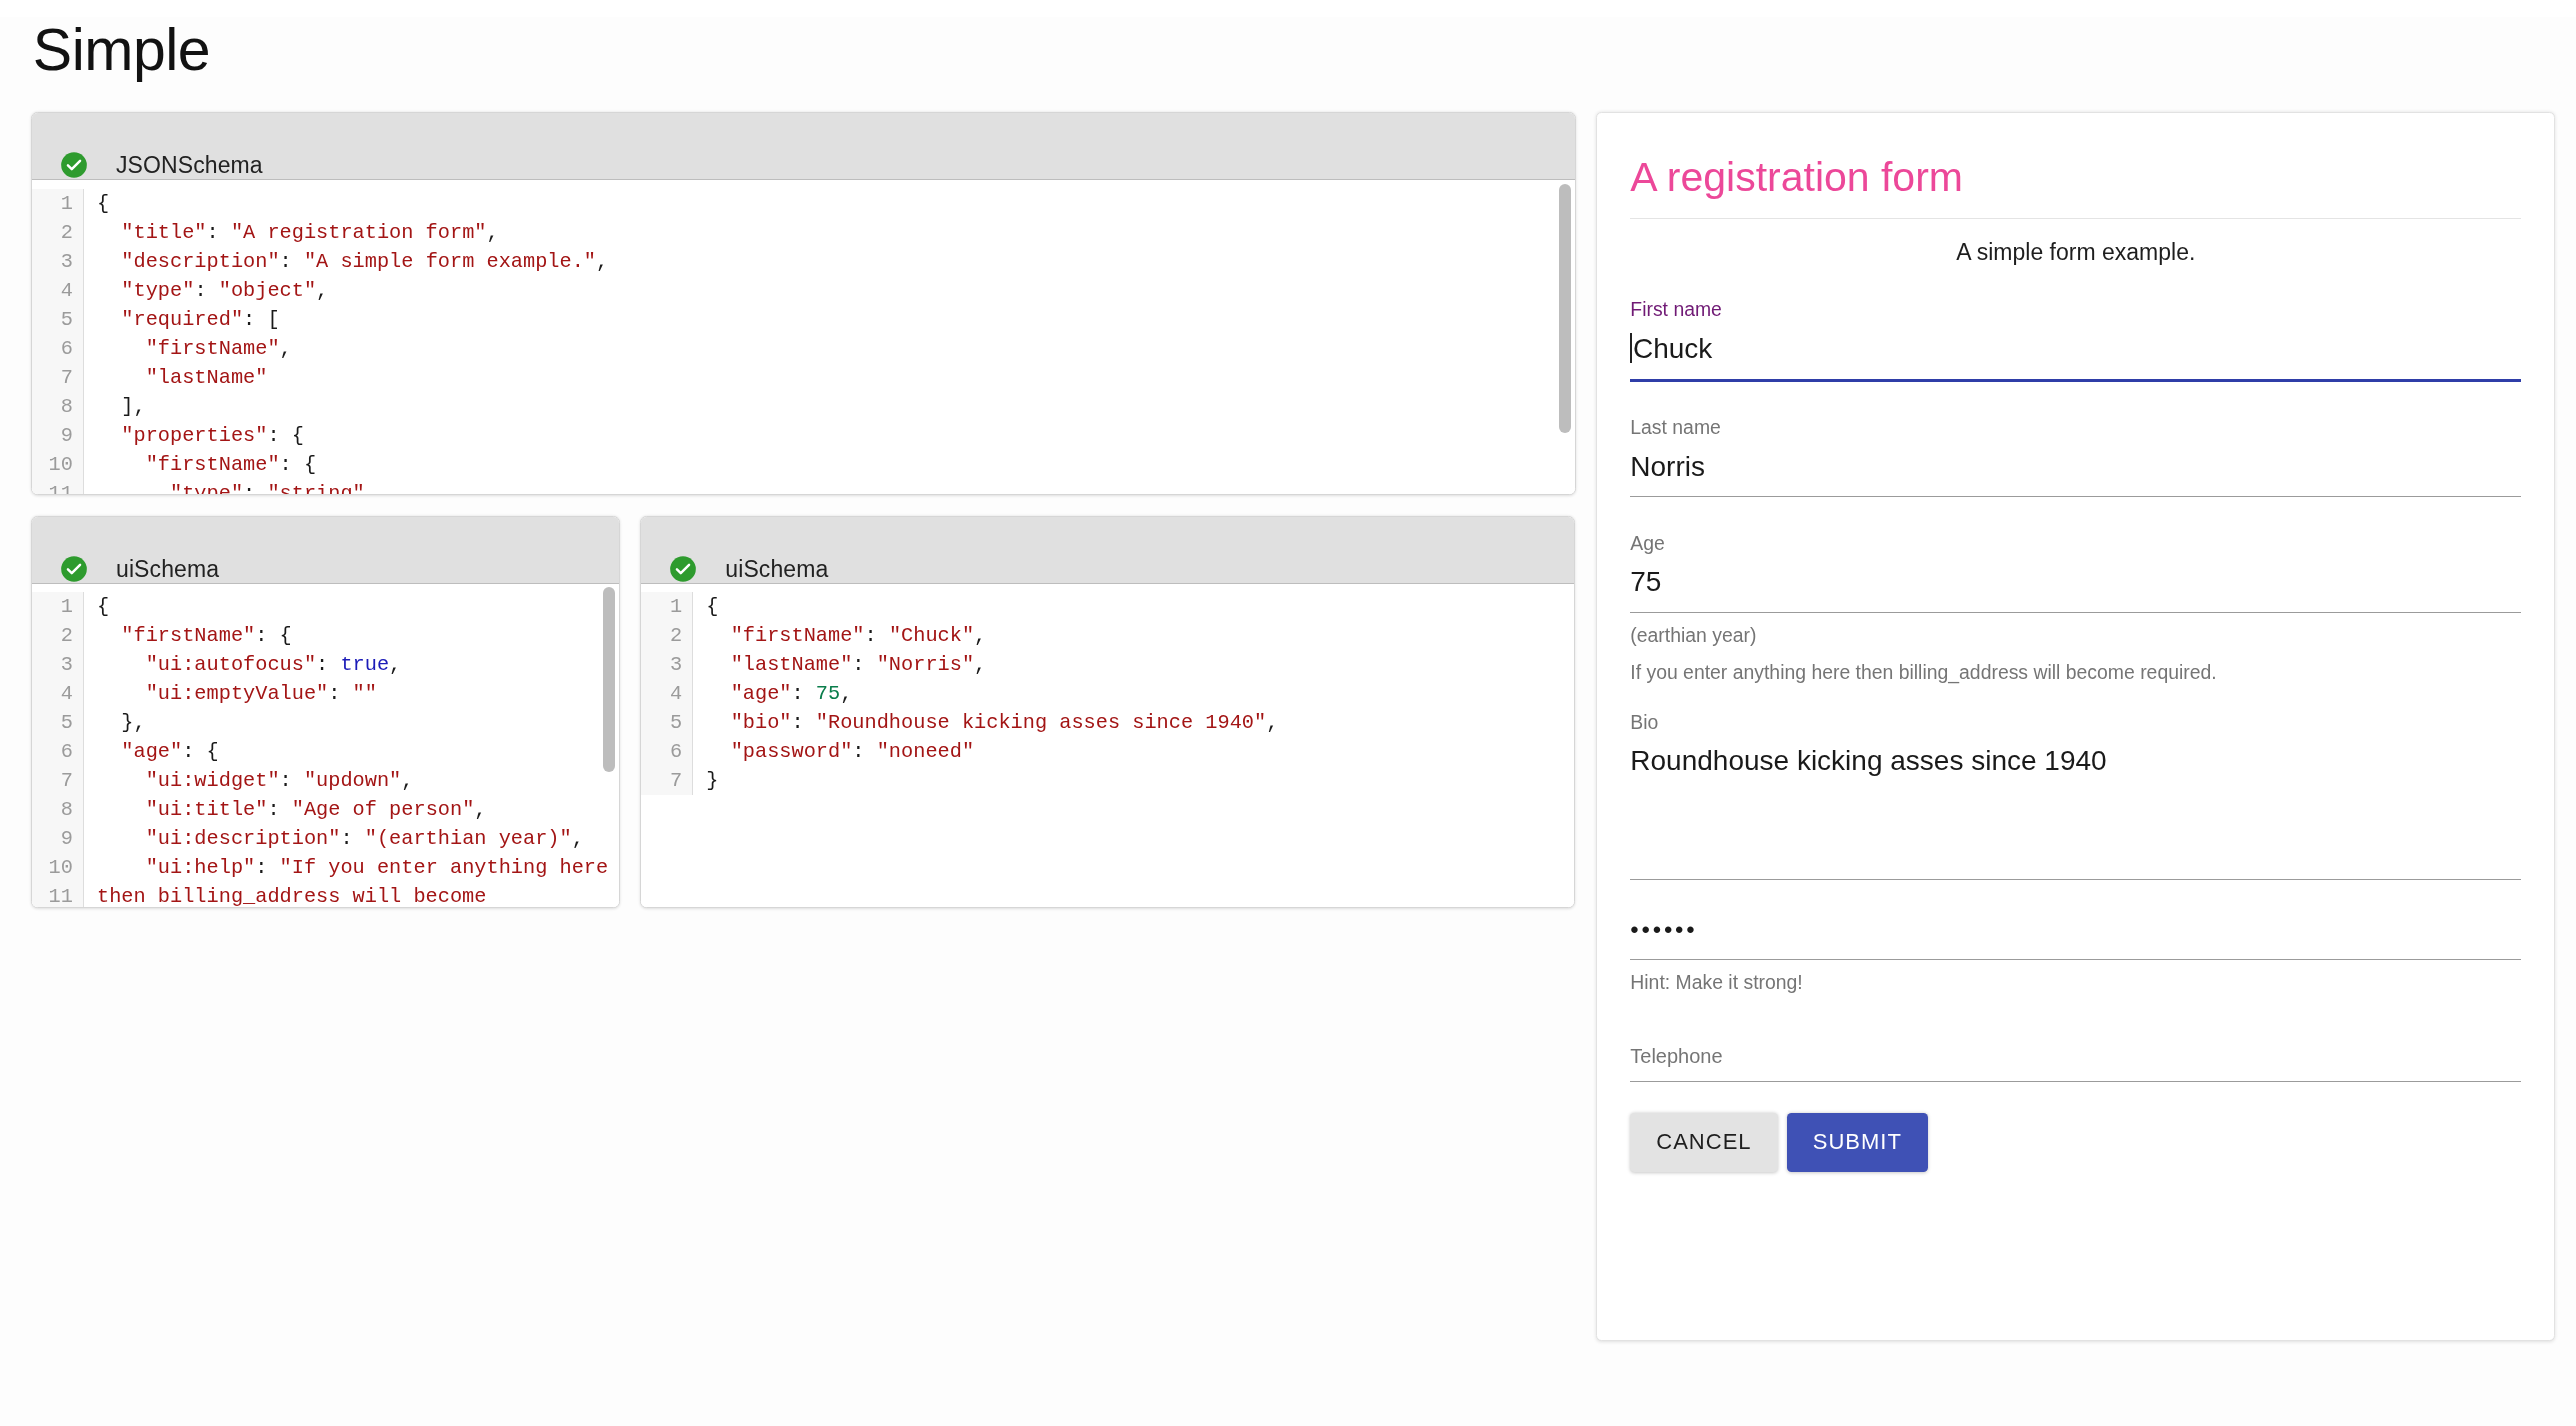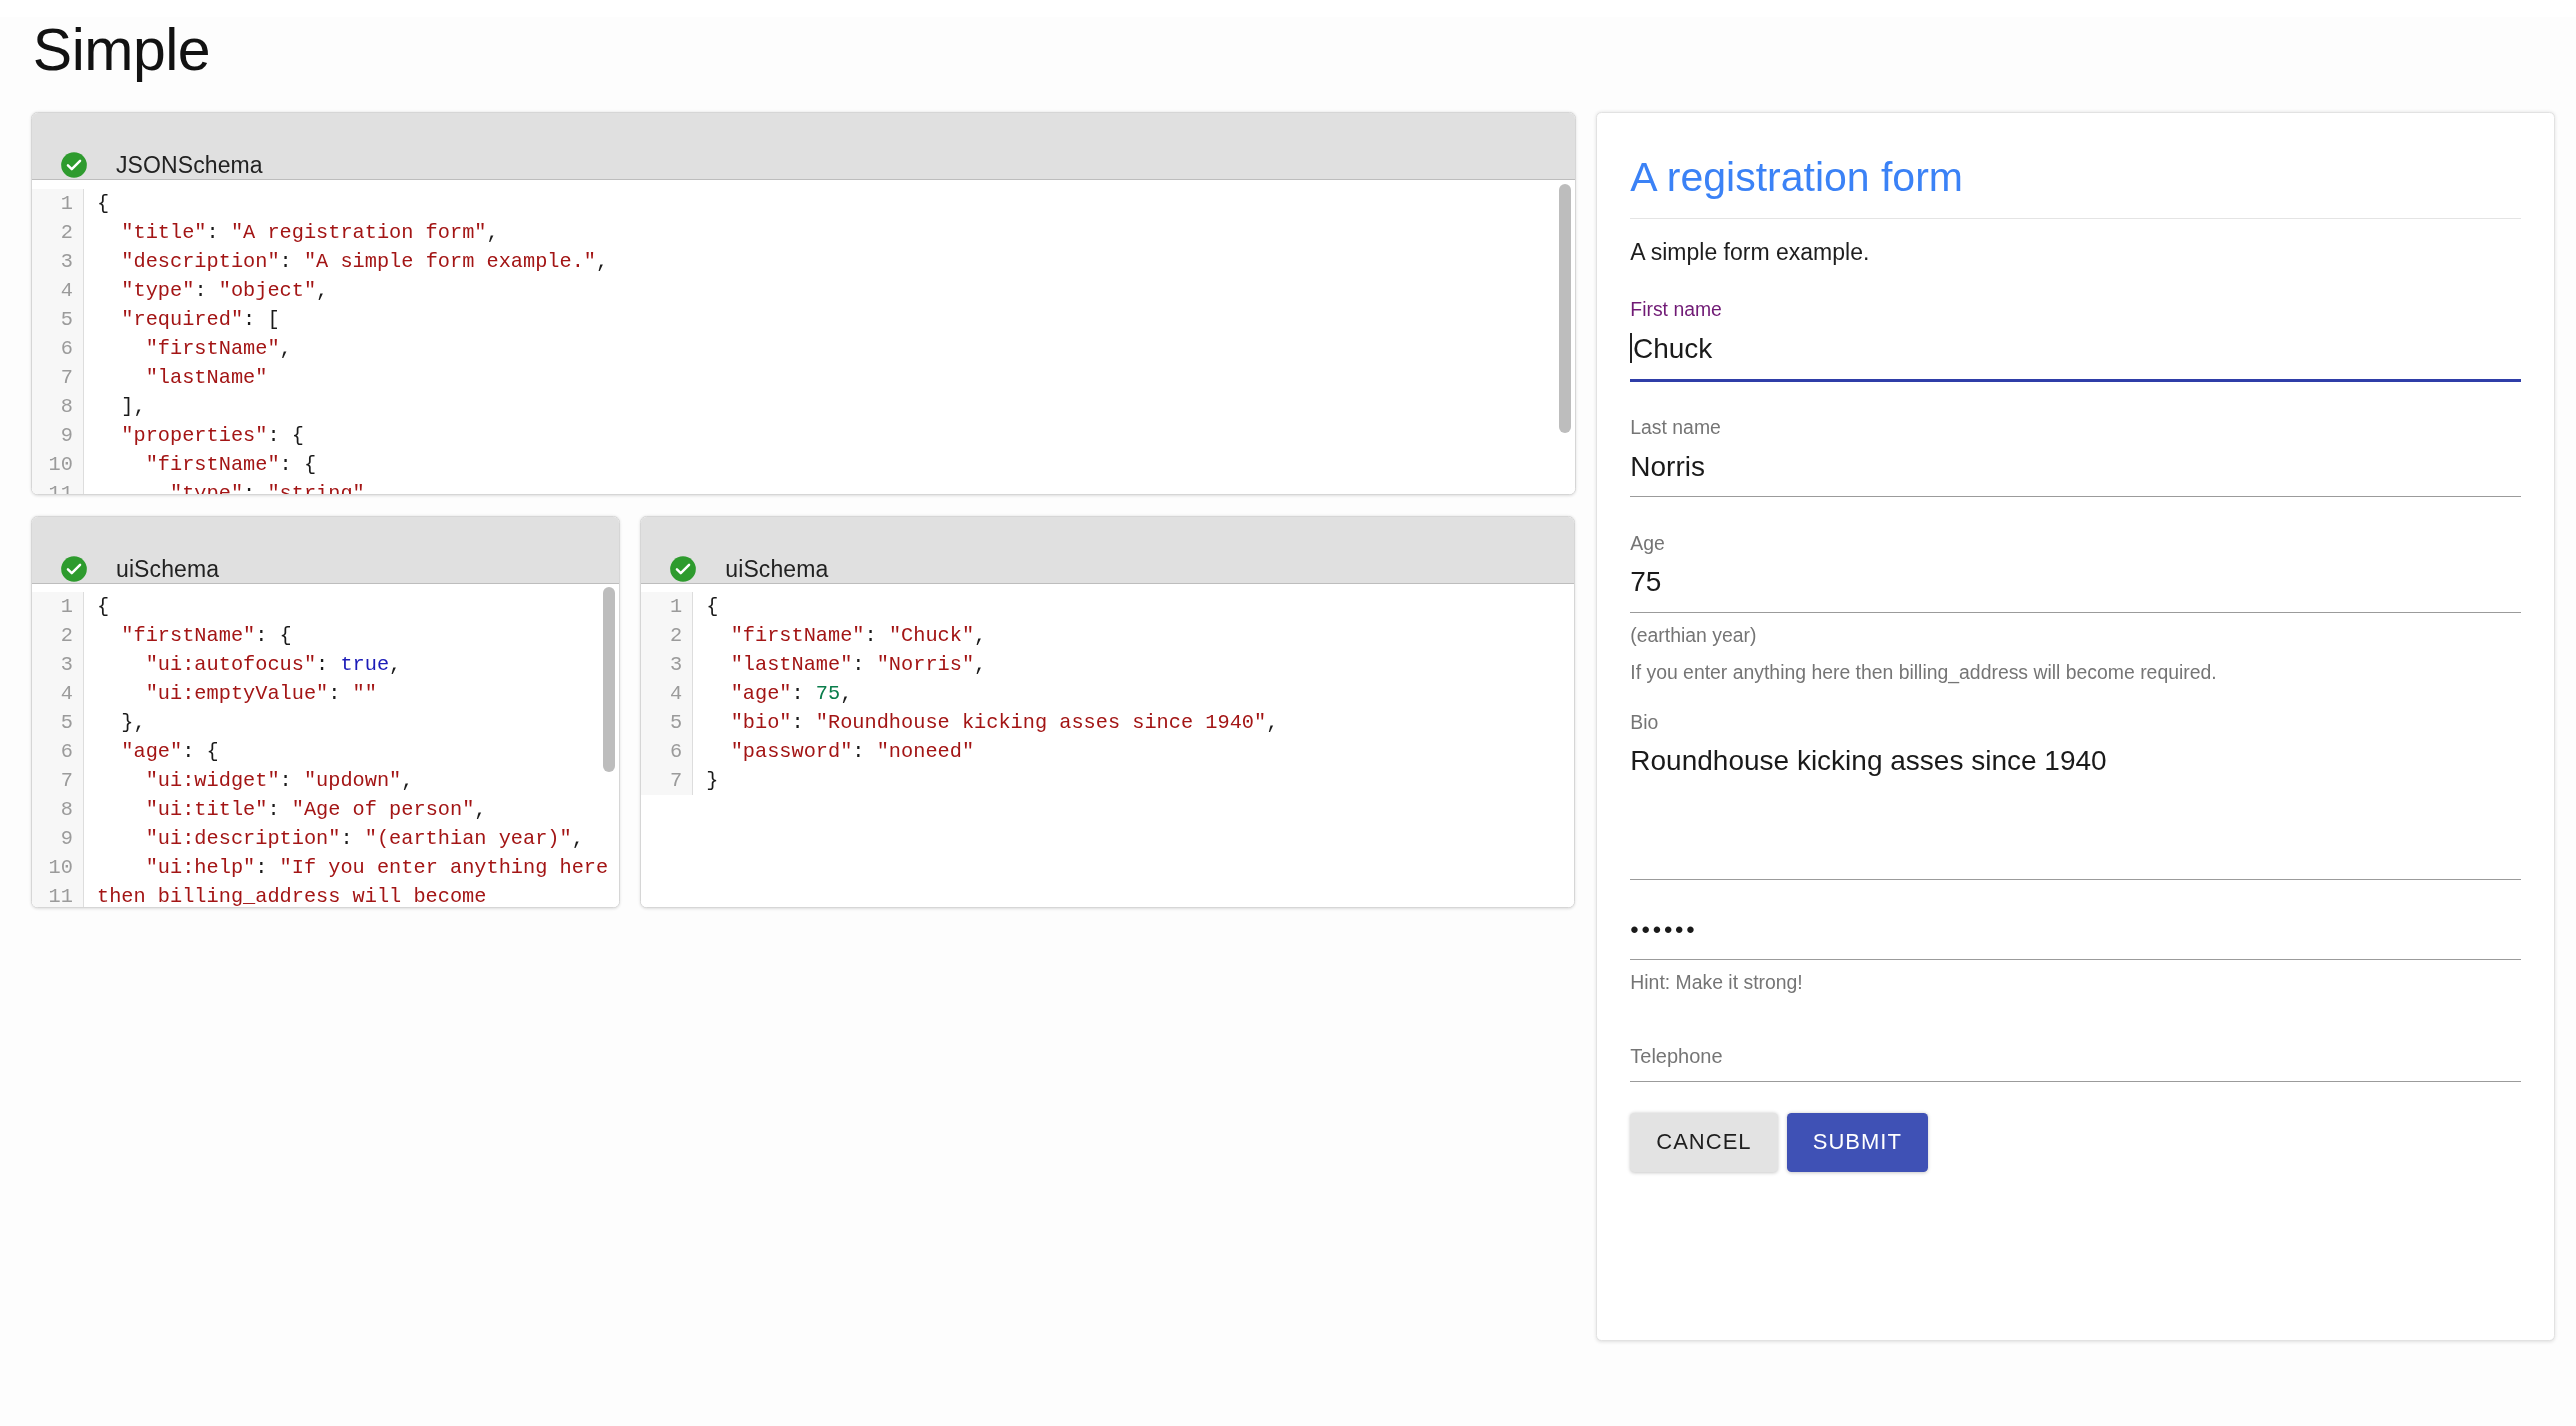--- a/index.html
+++ b/index.html
@@ -139,30 +139,31 @@
     background: #ffffff;
     border: 0.9px solid #e2e2e2;
     border-radius: 5.5px;
     box-shadow: 0 0.9px 3.7px rgba(0,0,0,0.12);
     padding: 41px 33px 37px 33px;
     height: 1229px;
   }
   .form-title {
     font-size: 41px;
     font-weight: 400;
-    color: #3b82f6;
+    color: #ec4899;
     margin: 0 0 20.3px 0;
     padding-bottom: 16.6px;
     border-bottom: 0.9px solid #e4e4e4;
     line-height: 1.15;
   }
   .form-desc {
     font-size: 23px;
     color: #1e1e1e;
     margin: 18.5px 0 31px 0;
+    text-align: center;
   }
 
   .field { margin-bottom: 7.4px; }
   .field-label {
     display: block;
     font-size: 19.4px;
     color: #757575;
     margin-bottom: 7.4px;
     line-height: 1.3;
   }

